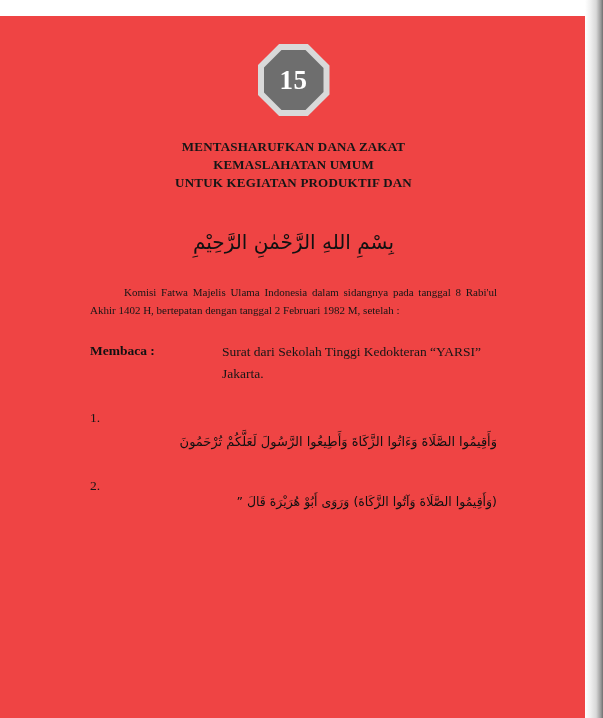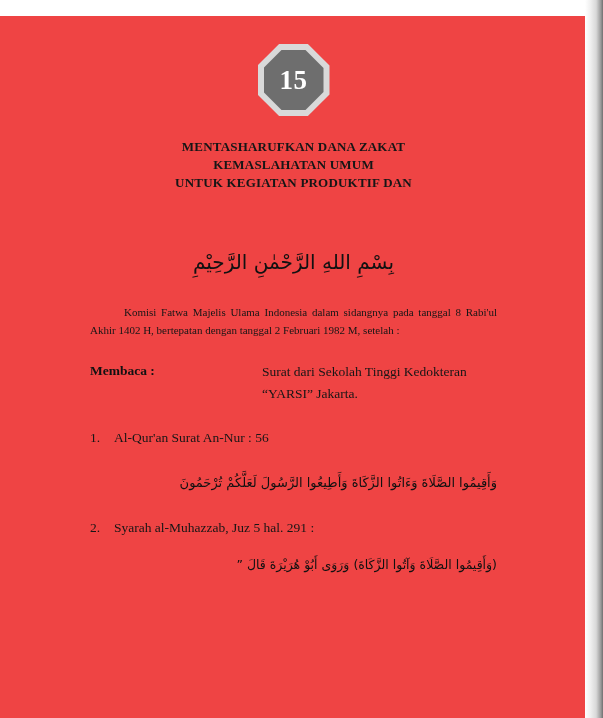--- a/index.html
+++ b/index.html
@@ -88,21 +88,21 @@
     font-weight: bold;
     font-size: 13px;
     line-height: 1.38;
     letter-spacing: 0.2px;
     color: #161616;
   }
   .doc-title .line { display: block; }
 
   
   .basmalah {
-    margin-top: 56px;
+    margin-top: 36px;
     text-align: center;
     font-family: "DejaVu Sans", sans-serif;
     font-size: 20px;
     direction: rtl;
     color: #111111;
     line-height: 1.4;
   }
 
   
   .intro {
@@ -112,21 +112,20 @@
     text-align: justify;
     text-indent: 34px;
     color: #161616;
   }
 
   
   .row {
     display: flex;
     margin-top: 22px;
     align-items: flex-start;
-    gap: 40px;
   }
   .row .label {
     width: 132px;
     flex: 0 0 132px;
     font-weight: bold;
     font-size: 13.5px;
     line-height: 1.55;
     color: #111111;
   }
   .row .value {
@@ -216,31 +215,29 @@
       <div class="value">Surat dari Sekolah Tinggi Kedokteran “YARSI” Jakarta.</div>
     </div>
 
     <div class="row">
       <div class="value">
         <ul class="num-list">
 
           <li class="num-item">
             <span class="marker">1.</span>
             <div class="body">
-              <div class="head">Al-Qur'an Surat An-Nur : 56</div>
               <div class="arabic">وَأَقِيمُوا الصَّلَاةَ وَءَاتُوا الزَّكَاةَ وَأَطِيعُوا الرَّسُولَ لَعَلَّكُمْ تُرْحَمُونَ</div>
             </div>
           </li>
 
           <div class="spacer-18"></div>
 
           <li class="num-item">
             <span class="marker">2.</span>
             <div class="body">
-              <div class="head">Syarah al-Muhazzab, Juz 5 hal. 291 :</div>
               <div class="arabic block2">
                 <div>(وَأَقِيمُوا الصَّلَاةَ وَآتُوا الزَّكَاةَ) وَرَوَى أَبُوْ هُرَيْرَةَ قَالَ ”</div>
 
               </div>
             </div>
           </li>
 
         </ul>
       </div>
     </div>

